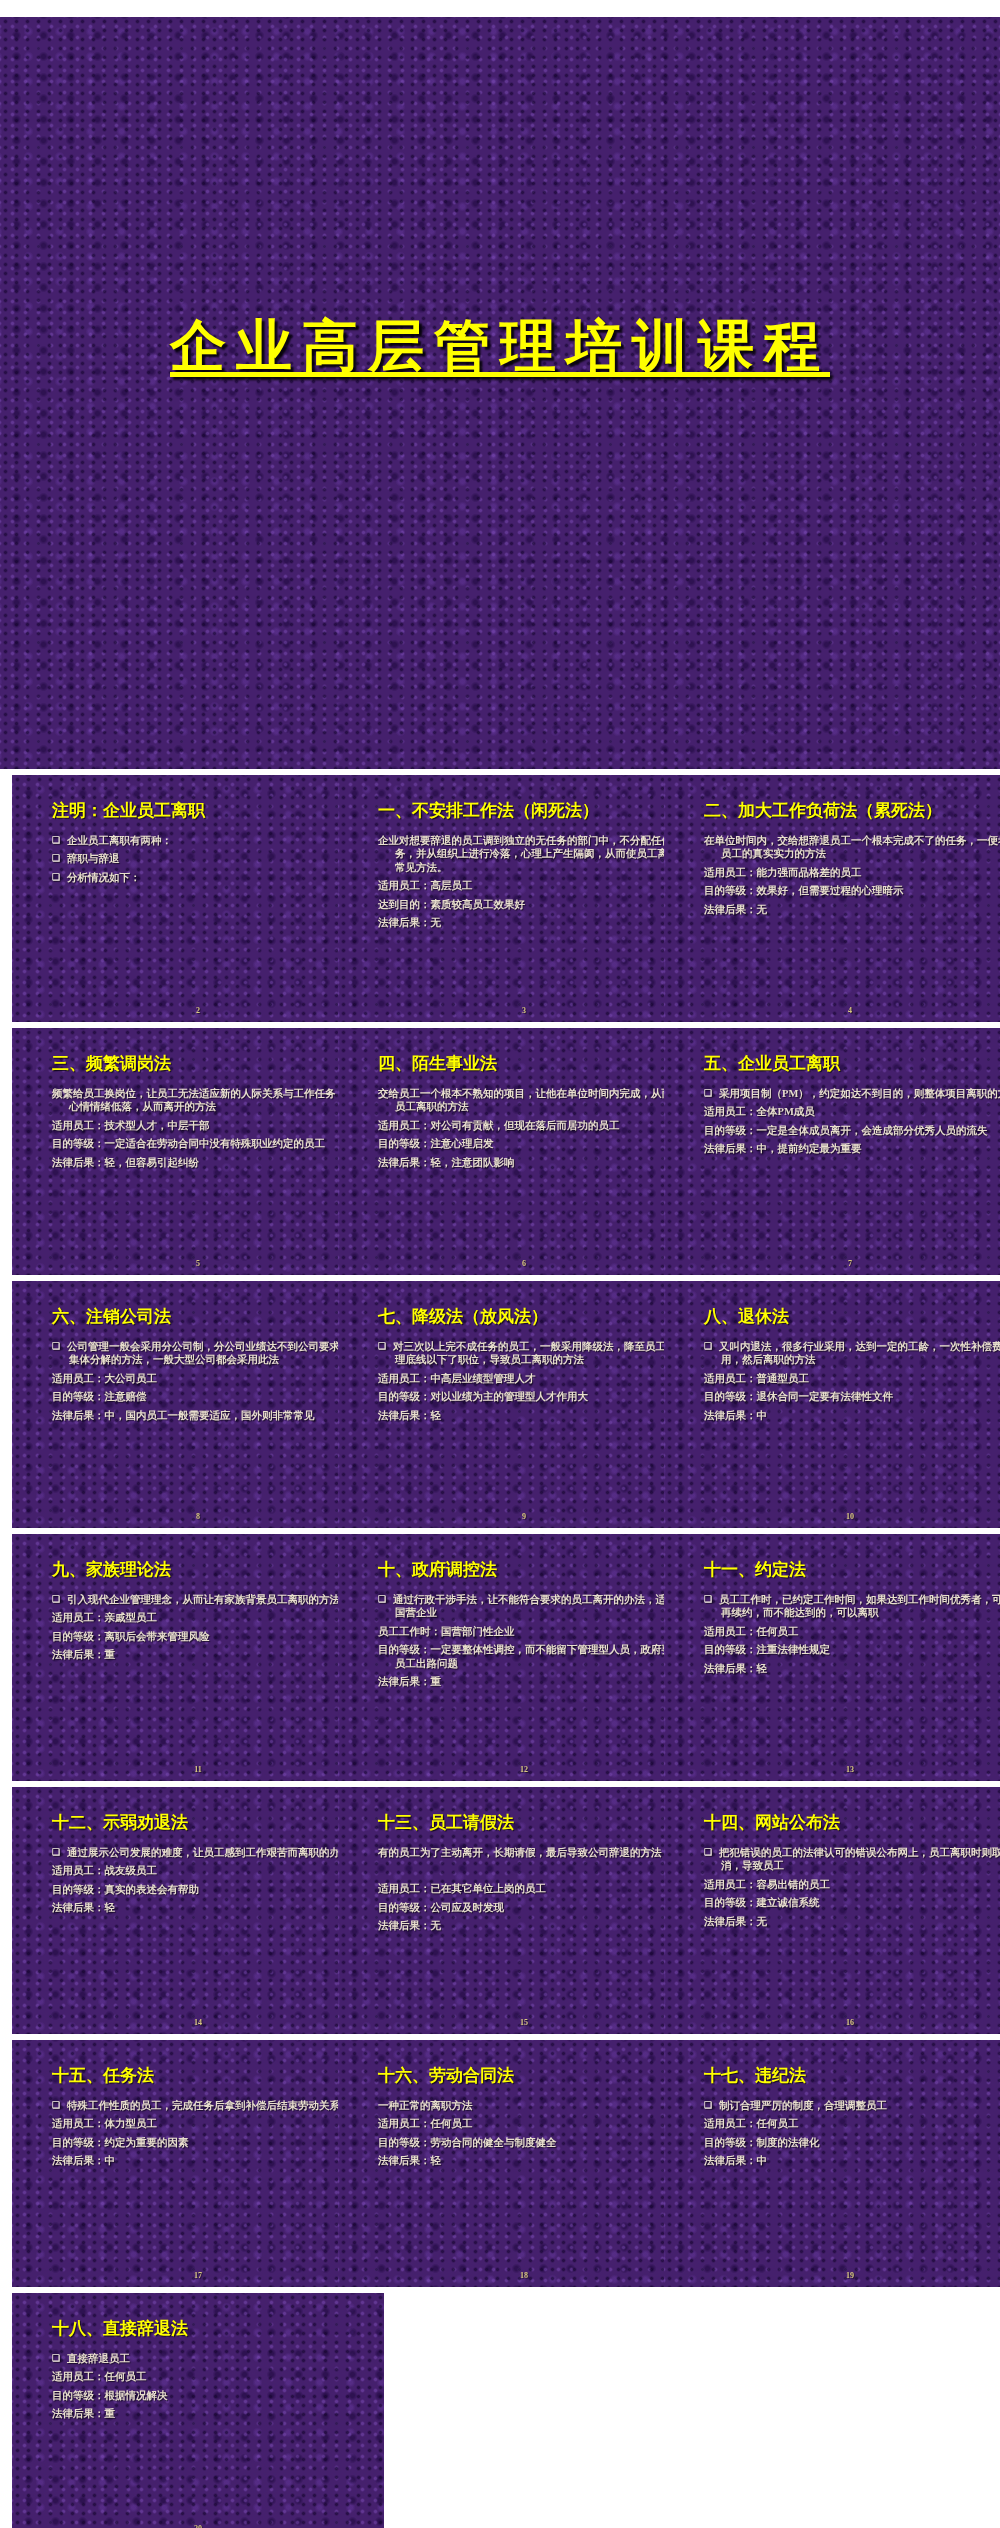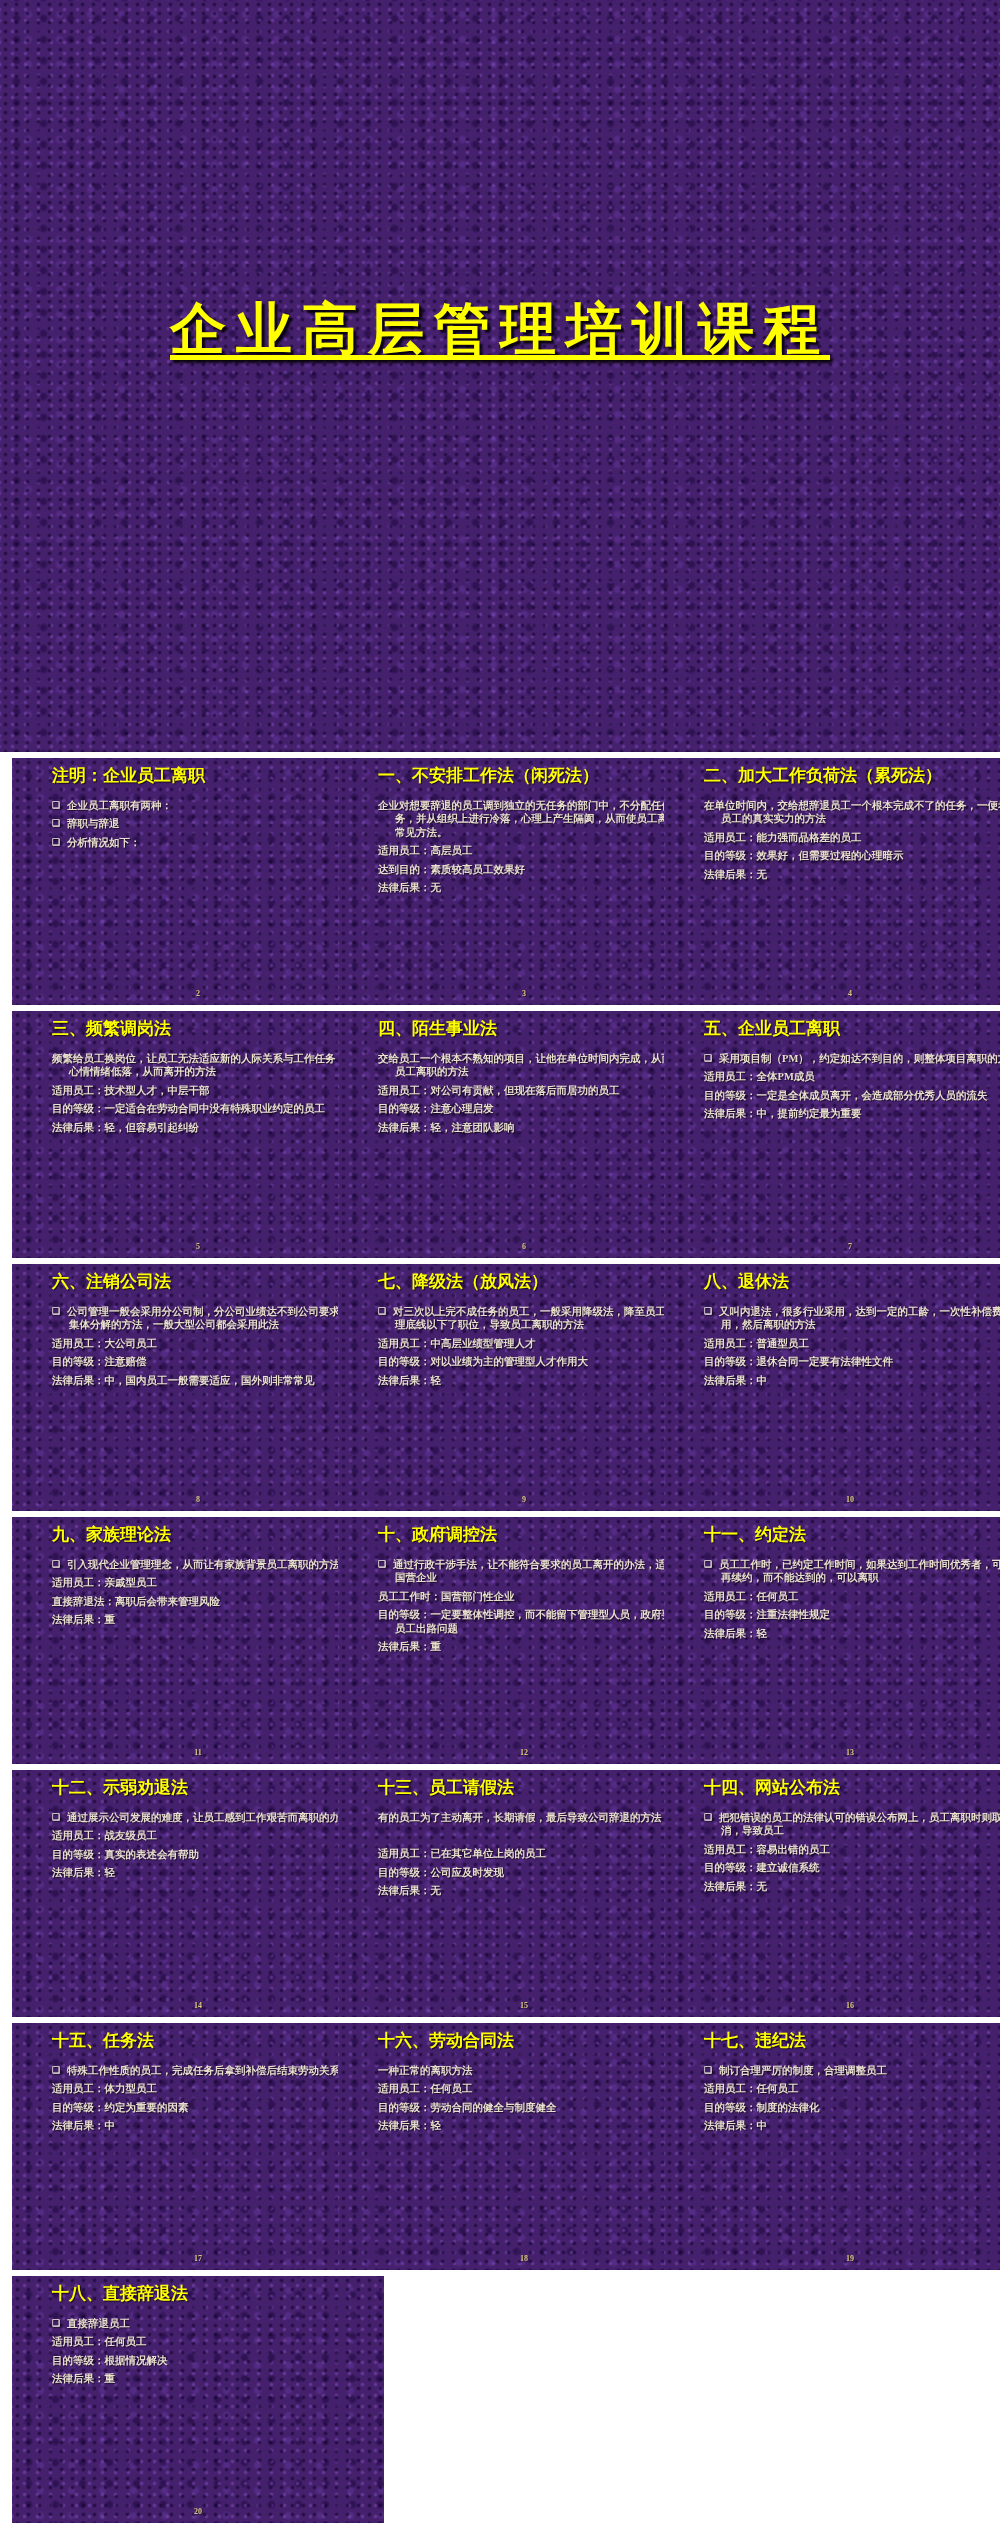--- a/index.html
+++ b/index.html
@@ -10,20 +10,21 @@
   
   .tex{
     background-color:#45206d;
     background-image:
       radial-gradient(circle, rgba(16,2,40,.55) 1px, rgba(16,2,40,0) 2.5px),
       radial-gradient(circle, rgba(132,82,192,.45) 1px, rgba(132,82,192,0) 2.5px),
       radial-gradient(circle, rgba(24,4,54,.5) 2px, rgba(24,4,54,0) 5px),
       radial-gradient(circle, rgba(110,62,170,.38) 2px, rgba(110,62,170,0) 5px);
     background-size: 11px 9px, 13px 11px, 27px 21px, 31px 25px;
     background-position: 0 0, 6px 4px, 3px 8px, 13px 2px;
+    margin-top: 17px;
   }
   
   .title-slide{
     width:1000px;height:752px;overflow:hidden;text-align:center;
   }
   .main-title{
     margin:292px 0 0 0;
     font-size:56px;font-weight:bold;letter-spacing:10px;
     color:#ffff00;
     text-decoration:underline;
@@ -42,21 +43,21 @@
   .slides-grid{
     position:absolute;left:12px;top:758px;
     display:grid;
     grid-template-columns:repeat(3,318px);
     grid-auto-rows:247px;
     column-gap:8px;row-gap:6px;
   }
   .slide{
     position:relative;width:372px;height:247px;overflow:hidden;
     box-sizing:border-box;
-    padding:8px 16px 0 40px;
+    padding:26px 16px 0 40px;
   }
   .slide-title{
     color:#ffff00;font-weight:bold;font-size:17px;line-height:1.15;
     text-shadow:1px 1px 1px rgba(0,0,0,.7);
     margin:0 0 13px 0;
   }
   .slide-body{
     color:#e8dfcd;font-weight:bold;font-size:10.5px;line-height:13.5px;
     text-shadow:1px 1px 1px rgba(0,0,0,.6);
   }
@@ -178,21 +179,21 @@
         <div class="line"><span>法律后果：中</span></div>
       </div>
     <div class="slide-number">10</div>
   </div>
 
   <div class="slide tex">
     <div class="slide-title">九、家族理论法</div>
     <div class="slide-body">
         <div class="line"><span class="bullet">❑</span><span>引入现代企业管理理念，从而让有家族背景员工离职的方法</span></div>
         <div class="line"><span>适用员工：亲戚型员工</span></div>
-        <div class="line"><span>直接辞退法：离职后会带来管理风险</span></div>
+        <div class="line"><span>目的等级：离职后会带来管理风险</span></div>
         <div class="line"><span>法律后果：重</span></div>
       </div>
     <div class="slide-number">11</div>
   </div>
 
   <div class="slide tex">
     <div class="slide-title">十、政府调控法</div>
     <div class="slide-body">
         <div class="line"><span class="bullet">❑</span><span>通过行政干涉手法，让不能符合要求的员工离开的办法，适合于国营企业</span></div>
         <div class="line"><span>员工工作时：国营部门性企业</span></div>

